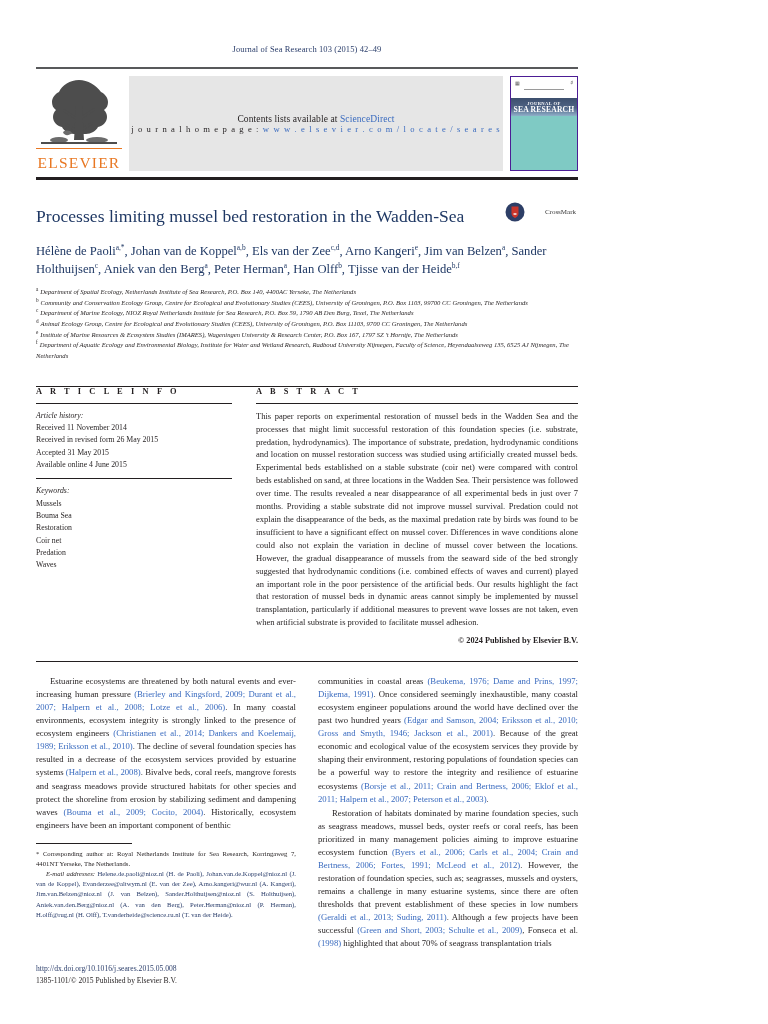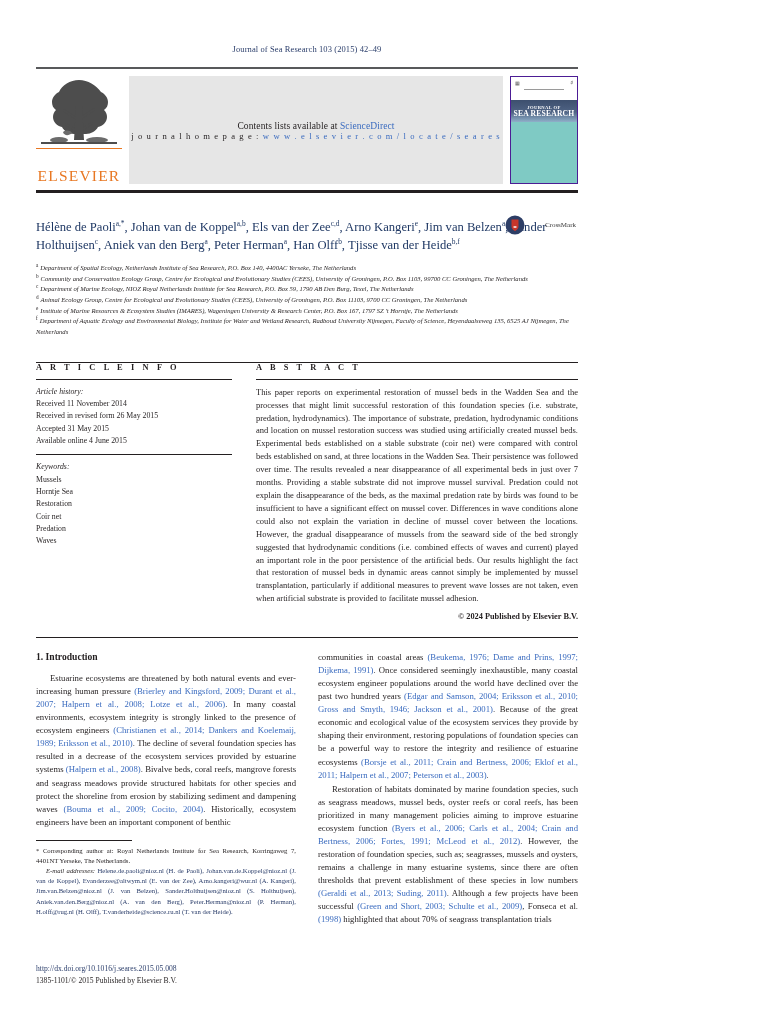--- a/index.html
+++ b/index.html
@@ -51,21 +51,21 @@
   }
   .tree-svg { display: block; }
   .elsevier-word {
     font-family: "Liberation Serif", serif;
     font-size: 15.5px;
     letter-spacing: 1.2px;
     color: #e87722;
     border-top: 1.6px solid #e87722;
     width: 100%;
     text-align: center;
-    padding-top: 19px;
+    padding-top: 6px;
     line-height: 1.05;
   }
   .masthead-center {
     flex: 1 1 auto;
     background: #e6e6e6;
     display: flex;
     flex-direction: column;
     align-items: center;
     justify-content: center;
     padding: 9px 0 8px;
@@ -368,20 +368,21 @@
   <div class="title-block">
     <div class="crossmark">
       <svg width="20" height="20" viewBox="0 0 40 40">
         <circle cx="20" cy="20" r="19" fill="#2d3e66"></circle>
         <path d="M13 9h14v14c0 6-7 9-7 9s-7-3-7-9z" fill="#c8352b"></path>
         <path d="M16 24c1-2 7-2 8 0 -1 2-7 2-8 0z" fill="#ffffff"></path>
       </svg>
       <span class="crossmark-label">CrossMark</span>
     </div>
 
+    <h1 class="article-title">Processes limiting mussel bed restoration in the Wadden-Sea</h1>
 
     <div class="authors"><span>Hélène de Paoli</span><sup>a,*</sup>, <span>Johan van de Koppel</span><sup>a,b</sup>, <span>Els van der Zee</span><sup>c,d</sup>, <span>Arno Kangeri</span><sup>e</sup>, <span>Jim van Belzen</span><sup>a</sup>, <span>Sander Holthuijsen</span><sup>c</sup>, <span>Aniek van den Berg</span><sup>a</sup>, <span>Peter Herman</span><sup>a</sup>, <span>Han Olff</span><sup>b</sup>, <span>Tjisse van der Heide</span><sup>b,f</sup></div>
 
     <div class="affiliations">
         <div class="row"><sup>a</sup><span>Department of Spatial Ecology, Netherlands Institute of Sea Research, P.O. Box 140, 4400AC Yerseke, The Netherlands</span></div>
         <div class="row"><sup>b</sup><span>Community and Conservation Ecology Group, Centre for Ecological and Evolutionary Studies (CEES), University of Groningen, P.O. Box 1103, 99700 CC Groningen, The Netherlands</span></div>
         <div class="row"><sup>c</sup><span>Department of Marine Ecology, NIOZ Royal Netherlands Institute for Sea Research, P.O. Box 59, 1790 AB Den Burg, Texel, The Netherlands</span></div>
         <div class="row"><sup>d</sup><span>Animal Ecology Group, Centre for Ecological and Evolutionary Studies (CEES), University of Groningen, P.O. Box 11103, 9700 CC Groningen, The Netherlands</span></div>
         <div class="row"><sup>e</sup><span>Institute of Marine Resources &amp; Ecosystem Studies (IMARES), Wageningen University &amp; Research Center, P.O. Box 167, 1797 SZ 't Horntje, The Netherlands</span></div>
         <div class="row"><sup>f</sup><span>Department of Aquatic Ecology and Environmental Biology, Institute for Water and Wetland Research, Radboud University Nijmegen, Faculty of Science, Heyendaalseweg 135, 6525 AJ Nijmegen, The Netherlands</span></div>
@@ -401,42 +402,41 @@
             <div>Accepted 31 May 2015</div>
             <div>Available online 4 June 2015</div>
           </div>
       </div>
       <div class="info-gap"></div>
       <div class="thin-rule"></div>
       <div class="info-body">
         <div class="label">Keywords:</div>
         <div>
             <div>Mussels</div>
-            <div>Horntje Sea</div>
+            <div>Bouma Sea</div>
             <div>Restoration</div>
             <div>Coir net</div>
             <div>Predation</div>
             <div>Waves</div>
           </div>
       </div>
     </div>
 
     <div class="col-abstract">
       <div class="sec-heading">A B S T R A C T</div>
       <div class="thin-rule"></div>
       <div class="abstract-text">This paper reports on experimental restoration of mussel beds in the Wadden Sea and the processes that might limit successful restoration of this foundation species (i.e. substrate, predation, hydrodynamics). The importance of substrate, predation, hydrodynamic conditions and location on mussel restoration success was studied using artificially created mussel beds. Experimental beds established on a stable substrate (coir net) were compared with control beds established on sand, at three locations in the Wadden Sea. Their persistence was followed over time. The results revealed a near disappearance of all experimental beds in just over 7 months. Providing a stable substrate did not improve mussel survival. Predation could not explain the disappearance of the beds, as the maximal predation rate by birds was found to be insufficient to have a significant effect on mussel cover. Differences in wave conditions alone could also not explain the variation in decline of mussel cover between the locations. However, the gradual disappearance of mussels from the seaward side of the bed strongly suggested that hydrodynamic conditions (i.e. combined effects of waves and current) played an important role in the poor persistence of the artificial beds. Our results highlight the fact that restoration of mussel beds in dynamic areas cannot simply be implemented by mussel transplantation, particularly if additional measures to prevent wave losses are not taken, even when artificial substrate is provided to facilitate mussel adhesion.</div>
       <div class="copyright-line">© 2024 Published by Elsevier B.V.</div>
     </div>
   </div>
 
   <div class="body-rule"></div>
 
   <div class="body-cols">
     <div class="body-col">
-      <div class="sec-title">1. Introduction</div>
       <div>
           <p class="para">Estuarine ecosystems are threatened by both natural events and ever-increasing human pressure <span class="cite">(Brierley and Kingsford, 2009; Durant et al., 2007; Halpern et al., 2008; Lotze et al., 2006)</span>. In many coastal environments, ecosystem integrity is strongly linked to the presence of ecosystem engineers <span class="cite">(Christianen et al., 2014; Dankers and Koelemaij, 1989; Eriksson et al., 2010)</span>. The decline of several foundation species has resulted in a decrease of the ecosystem services provided by estuarine systems <span class="cite">(Halpern et al., 2008)</span>. Bivalve beds, coral reefs, mangrove forests and seagrass meadows provide structured habitats for other species and protect the shoreline from erosion by stabilizing sediment and dampening waves <span class="cite">(Bouma et al., 2009; Cocito, 2004)</span>. Historically, ecosystem engineers have been an important component of benthic</p>
         </div>
 
       <div class="footnote-wrap">
         <div class="footnote-rule"></div>
         <div class="footnote">
           <span>*&nbsp;</span><span>Corresponding author at: Royal Netherlands Institute for Sea Research, Korringaweg 7, 4401NT Yerseke, The Netherlands.</span>
         </div>
         <div class="footnote" style="text-indent:10px">

